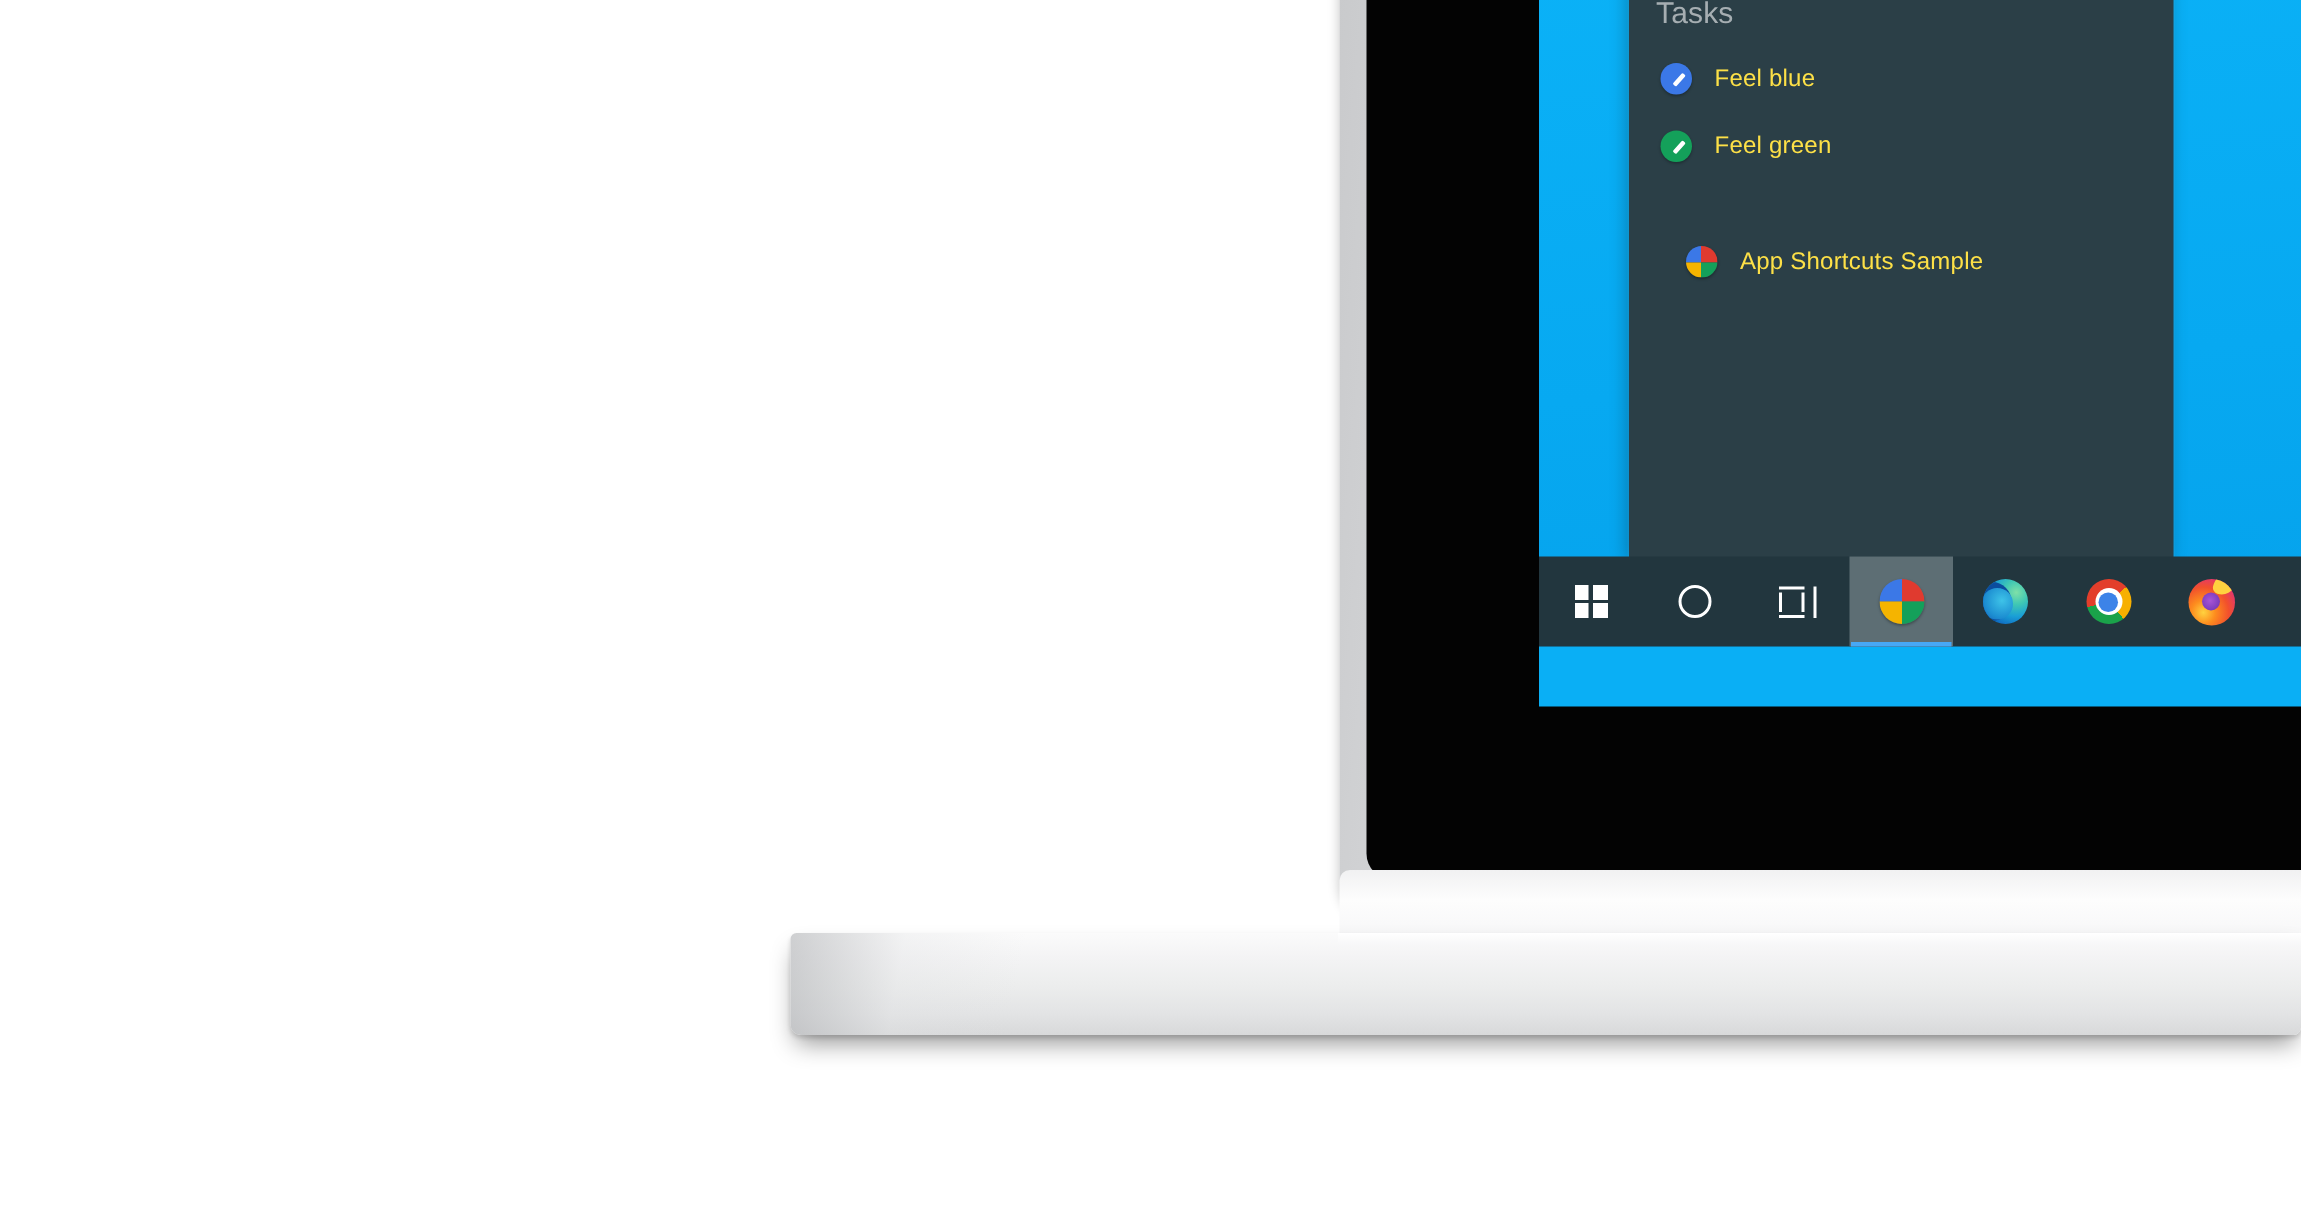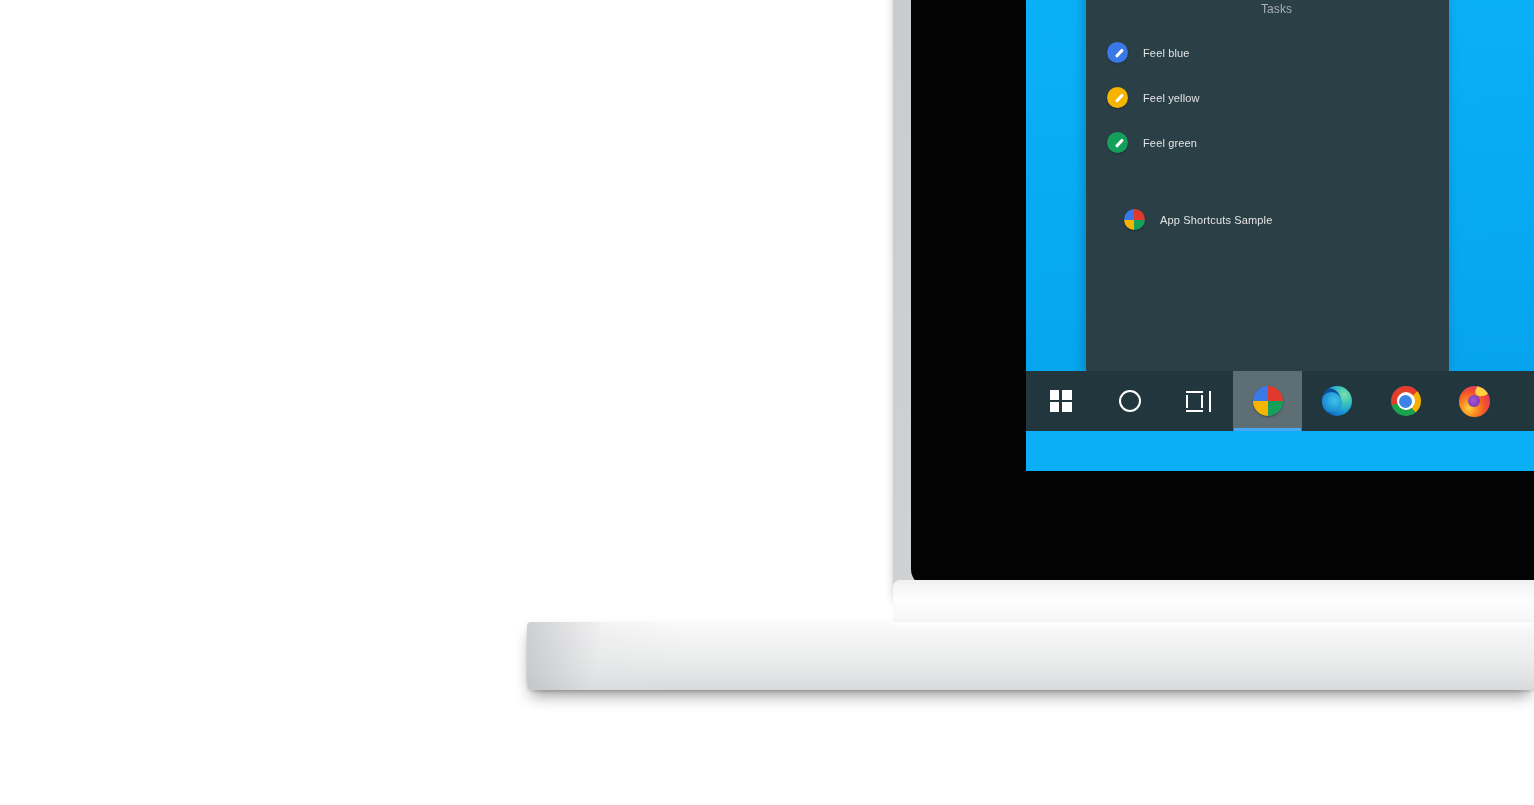--- a/index.html
+++ b/index.html
@@ -312,36 +312,35 @@
     width: 363px;
     height: 455px;
     background: #2b3f47;
     box-shadow: 0 0 0 1px rgba(255,255,255,0.04),
                 -2px -2px 10px rgba(0,0,0,0.25);
     padding-top: 0;
     box-sizing: border-box;
   }
   #jumplist-header {
     color: #a6aeb2;
-    font-size: 12px;
+    font-size: 20px;
     padding: 0 0 0 18px;
     margin-top: 80px;
     line-height: 18px;
     letter-spacing: 0.1px;
-    text-align: center;
   }
   .jl-group { margin-top: 12px; }
   .jl-group.second { margin-top: 32px; margin-left: 17px; }
   .jl-item {
     display: flex;
     align-items: center;
     height: 45px;
     padding-left: 18px;
-    color: #e5e5e5;
-    font-size: 11px;
+    color: #fde047;
+    font-size: 16px;
     letter-spacing: 0.15px;
   }
   .jl-icon-wrap {
     width: 26px;
     min-width: 26px;
     height: 26px;
     display: flex;
     align-items: center;
     justify-content: center;
     margin-right: 13px;
@@ -395,26 +394,20 @@
       <div class="jl-group">
 
         <div class="jl-item">
           <span class="jl-icon-wrap">
             <span class="pencil-icon" style="background:#3b78e7;"></span>
           </span>
           <span>Feel blue</span>
         </div>
 
 
-        <div class="jl-item">
-          <span class="jl-icon-wrap">
-            <span class="pencil-icon" style="background:#f5b400;"></span>
-          </span>
-          <span>Feel yellow</span>
-        </div>
 
         <div class="jl-item">
           <span class="jl-icon-wrap">
             <span class="pencil-icon" style="background:#14a05a;"></span>
           </span>
           <span>Feel green</span>
         </div>
       </div>
 
       <div class="jl-group second">

